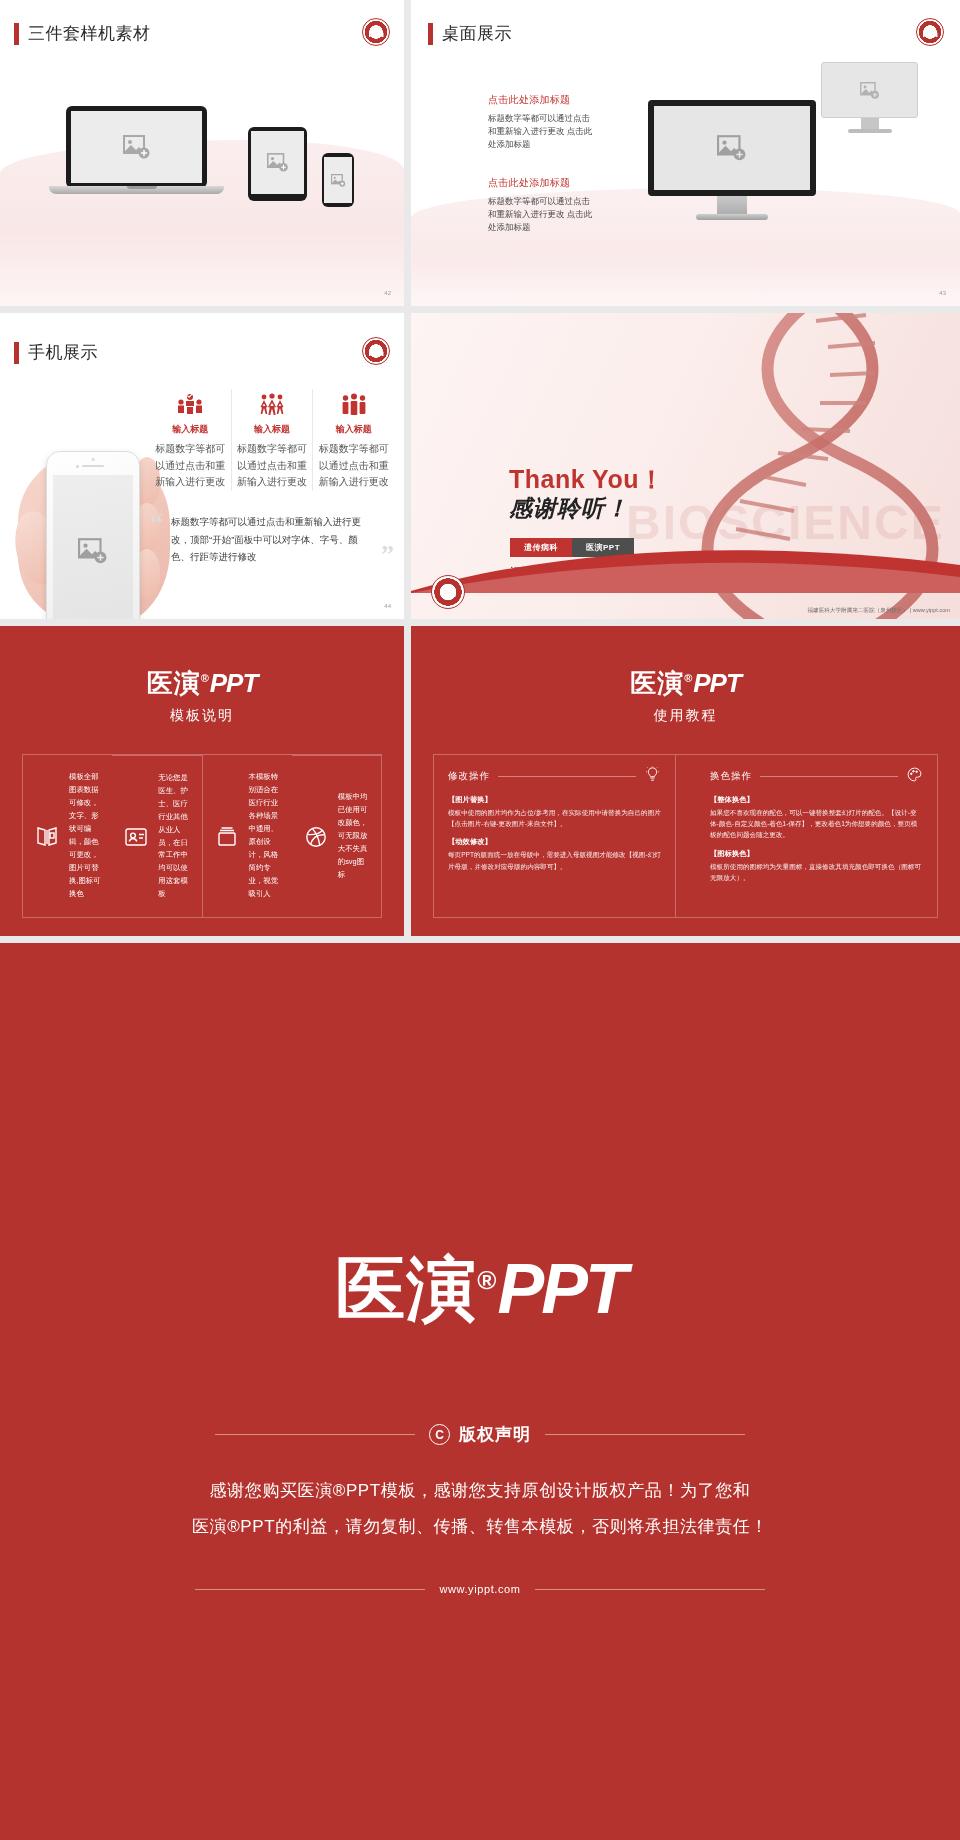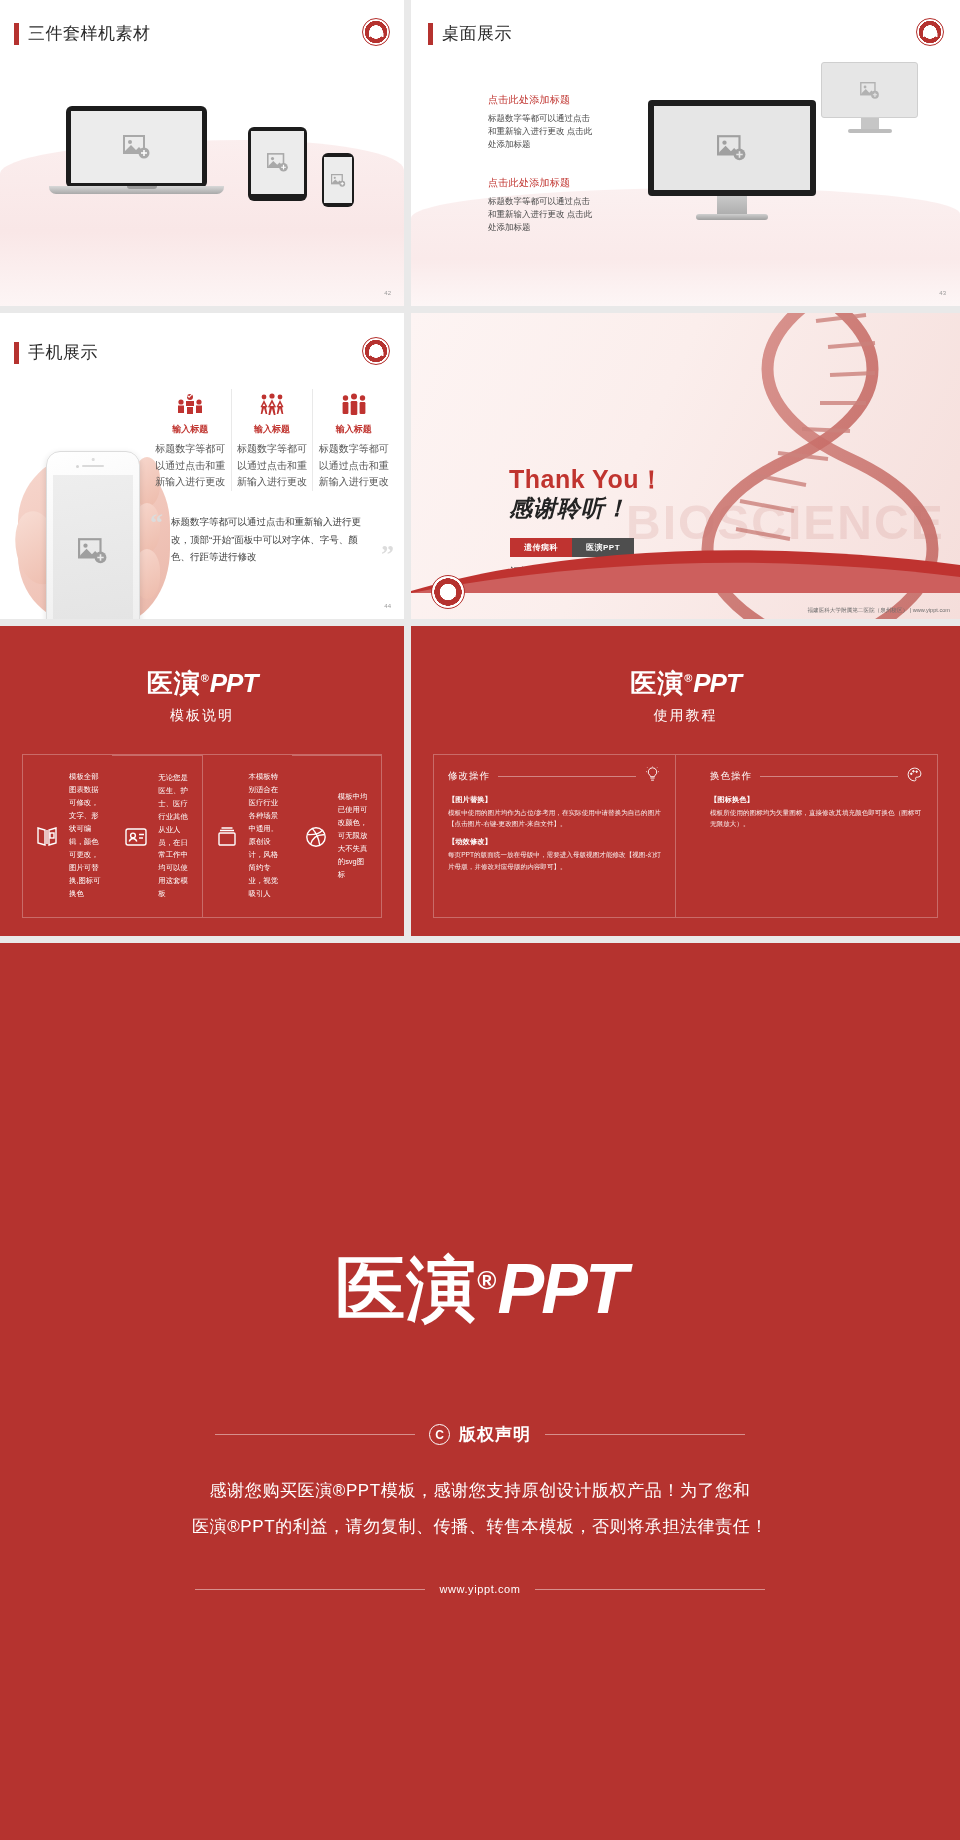--- a/index.html
+++ b/index.html
@@ -548,20 +548,24 @@
           <span>
             <svg width="17" height="17" viewBox="0 0 24 24" fill="none" stroke="#fff" stroke-width="1.3">
               <path d="M12 3a9 9 0 1 0 0 18c1.4 0 2-.9 2-1.8 0-.8-.5-1.3-.5-2 0-.8.6-1.4 1.5-1.4h1.6A4.4 4.4 0 0 0 21 11.4C21 6.7 17 3 12 3z"></path>
               <circle cx="7.5" cy="11" r="1.1" fill="#fff"></circle>
               <circle cx="10.5" cy="7.5" r="1.1" fill="#fff"></circle>
               <circle cx="15" cy="8" r="1.1" fill="#fff"></circle>
             </svg>
           </span>
         </div>
         <div class="teachblock">
+          <div class="tb-t">【整体换色】</div>
+          <div class="tb-p">如果您不喜欢现在的配色，可以一键替换整套幻灯片的配色。【设计-变体-颜色-自定义颜色-着色1-保存】，更改着色1为你想要的颜色，整页模板的配色问题会随之更改。</div>
+        </div>
+        <div class="teachblock">
           <div class="tb-t">【图标换色】</div>
           <div class="tb-p">模板所使用的图标均为矢量图标，直接修改其填充颜色即可换色（图标可无限放大）。</div>
         </div>
       </div>
     </div>
   </div>
 
   <div class="slide" id="slide7">
     <div class="big-logo">
       <span>医演</span><span class="reg">®</span><span class="ppt">PPT</span>

